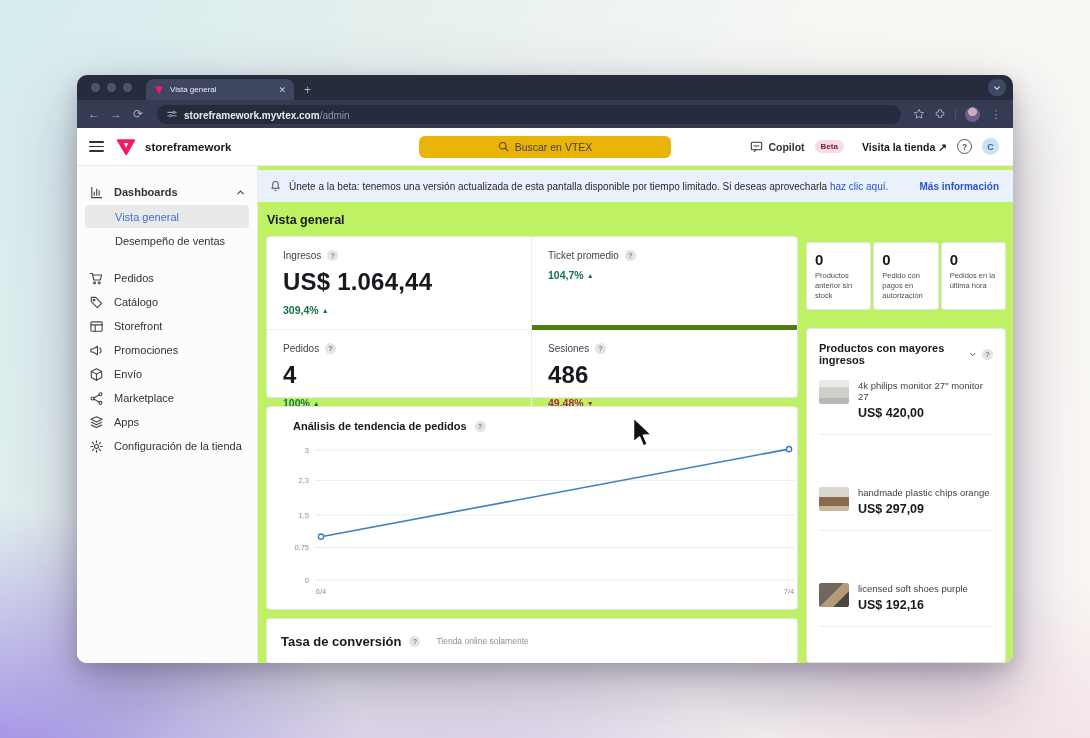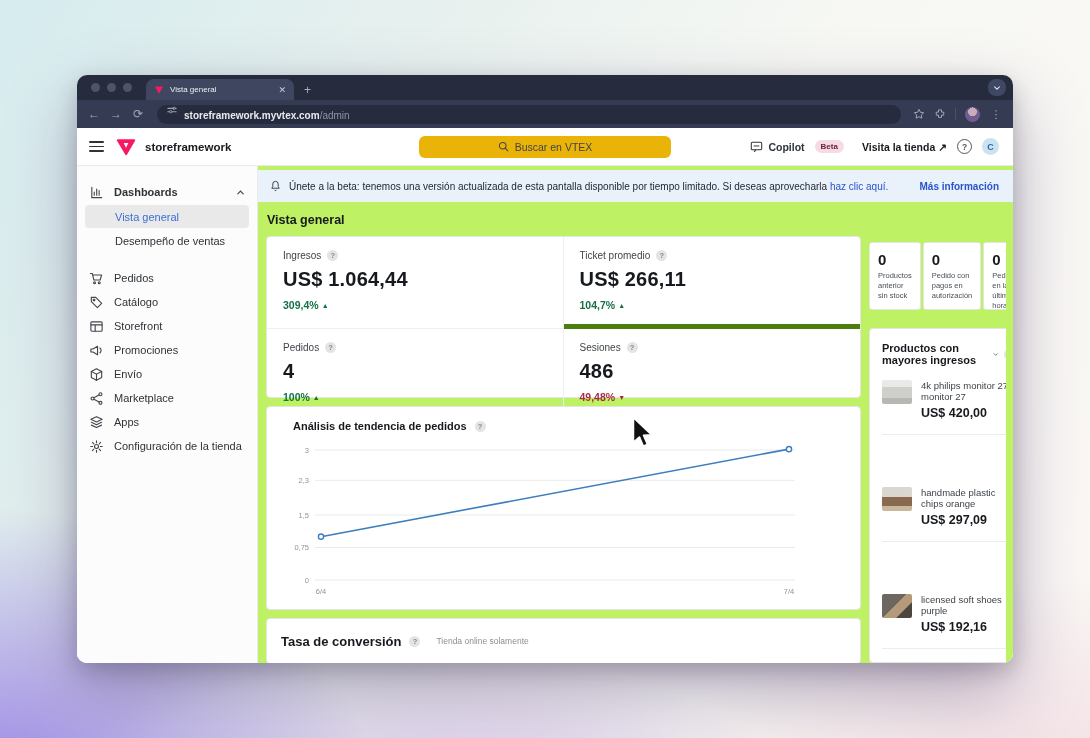--- a/index.html
+++ b/index.html
@@ -35,21 +35,21 @@
   .tab .tab-close { color:#c7ccda; font-size:9px; cursor:default; }
   .newtab { color:#aab0c2; font-size:12px; margin:0 0 3px 10px; }
   .tabsearch {
     position:absolute; right:7px; top:4px; width:18px; height:17px; border-radius:8px;
     background:#3e4764; display:flex; align-items:center; justify-content:center;
   }
   .toolbar { height:28px; background:#343b52; display:flex; align-items:center; padding:0 10px; gap:8px; flex:none; }
   .nav-ico { color:#a0a7ba; font-size:12px; line-height:1; width:14px; text-align:center; }
   .urlbar {
     flex:1; height:19px; background:#262c3e; border-radius:10px;
-    display:flex; align-items:flex-start; gap:7px; padding:0 10px; margin:0 4px;
+    display:flex; align-items:center; gap:7px; padding:0 10px; margin:0 4px;
   }
   .urlbar .domain { color:#e8eaf0; font-size:10px; font-weight:bold; }
   .urlbar .path { color:#8d94a8; font-size:10px; }
   .tb-right { display:flex; align-items:center; gap:9px; }
   .tb-sep { width:1px; height:12px; background:#4a5166; }
   .tb-avatar { width:15px; height:15px; border-radius:50%;
     background:radial-gradient(circle at 50% 32%, #cbaabb 0 34%, #6f5d90 35% 100%); }
   
   .viewport { flex:1; display:flex; flex-direction:column; background:#fff; overflow:hidden; }
   .admin-header { height:38px; background:#fff; border-bottom:1px solid #eceaea; display:flex; align-items:center; padding:0 14px 0 12px; flex:none; position:relative; }
@@ -85,31 +85,31 @@
   .banner .link { color:#2a53cc; }
   .banner .more { margin-left:auto; color:#2a53cc; font-weight:bold; padding-right:2px; white-space:nowrap; }
   .page-inner { padding:0 7px 0 8px; flex:1; overflow:hidden; display:flex; flex-direction:column; }
   .title-row { display:flex; align-items:center; margin:11px 1px 9px; }
   .page-title { font-size:12.5px; font-weight:bold; }
   .period-ctrls { margin-left:auto; display:flex; align-items:center; gap:5px; font-size:10px; }
   .pc-label { color:#6b7076; }
   .pc-value { font-weight:bold; color:#16191d; display:flex; align-items:center; gap:3px; }
   .pc-gap { width:8px; }
   .content-row { display:flex; gap:8px; flex:1; overflow:hidden; }
-  .col-left { width:595px; flex:none; display:flex; flex-direction:column; gap:8px; }
+  .col-left { width:532px; flex:none; display:flex; flex-direction:column; gap:8px; }
   .col-right { flex:1; display:flex; flex-direction:column; }
   .card { background:#fff; border:1px solid #e4e4e4; border-radius:4px; }
   
   .kpi-card { display:grid; grid-template-columns:1fr 1fr; height:162px; flex:none; }
   .kpi-cell { padding:13px 16px; }
   .kpi-cell:nth-child(1) { border-right:1px solid #efefef; border-bottom:1px solid #efefef; }
   .kpi-cell:nth-child(2) { border-bottom:5px solid #4d7c0f; }
   .kpi-cell:nth-child(3) { border-right:1px solid #efefef; }
   .kpi-label-row { display:flex; align-items:center; gap:6px; font-size:10px; color:#3f444a; }
-  .kpi-value { font-size:20px; font-weight:bold; margin-top:7px; letter-spacing:.2px; }
+  .kpi-value { font-size:24px; font-weight:bold; margin-top:7px; letter-spacing:.2px; }
   .kpi-delta { font-size:10.5px; font-weight:bold; margin-top:8px; }
   .kpi-delta .tri { font-size:7px; vertical-align:1px; margin-left:3px; }
   .delta-up { color:#157145; } .delta-down { color:#a72b44; }
   .qbadge { width:11px; height:11px; border-radius:50%; background:#e4e4e5; color:#83878c; font-size:7.5px; font-weight:bold; display:inline-flex; align-items:center; justify-content:center; flex:none; }
   
   .chart-card { height:204px; flex:none; padding:13px 26px; }
   .chart-title-row { display:flex; align-items:center; gap:8px; font-size:11px; font-weight:bold; color:#16191d; }
   
   .conv-card { height:46px; flex:none; padding:14px; display:flex; align-items:center; gap:8px; }
   .conv-title { font-size:13px; font-weight:bold; }
@@ -323,21 +323,20 @@
                         <span class="qbadge">?</span>
                       </div>
     <div class="kpi-value">US$ 1.064,44</div>
     <div class="kpi-delta delta-up">309,4%<span class="tri">▲</span></div>
                     </div>
                     <div class="kpi-cell">
                       <div class="kpi-label-row">
                         <span>Ticket promedio</span>
                         <span class="qbadge">?</span>
                       </div>
-    <div class="kpi-value">US$ 266,11</div>
     <div class="kpi-delta delta-up">104,7%<span class="tri">▲</span></div>
                     </div>
                     <div class="kpi-cell">
                       <div class="kpi-label-row">
                         <span>Pedidos</span>
                         <span class="qbadge">?</span>
                       </div>
     <div class="kpi-value">4</div>
     <div class="kpi-delta delta-up">100%<span class="tri">▲</span></div>
                     </div>

